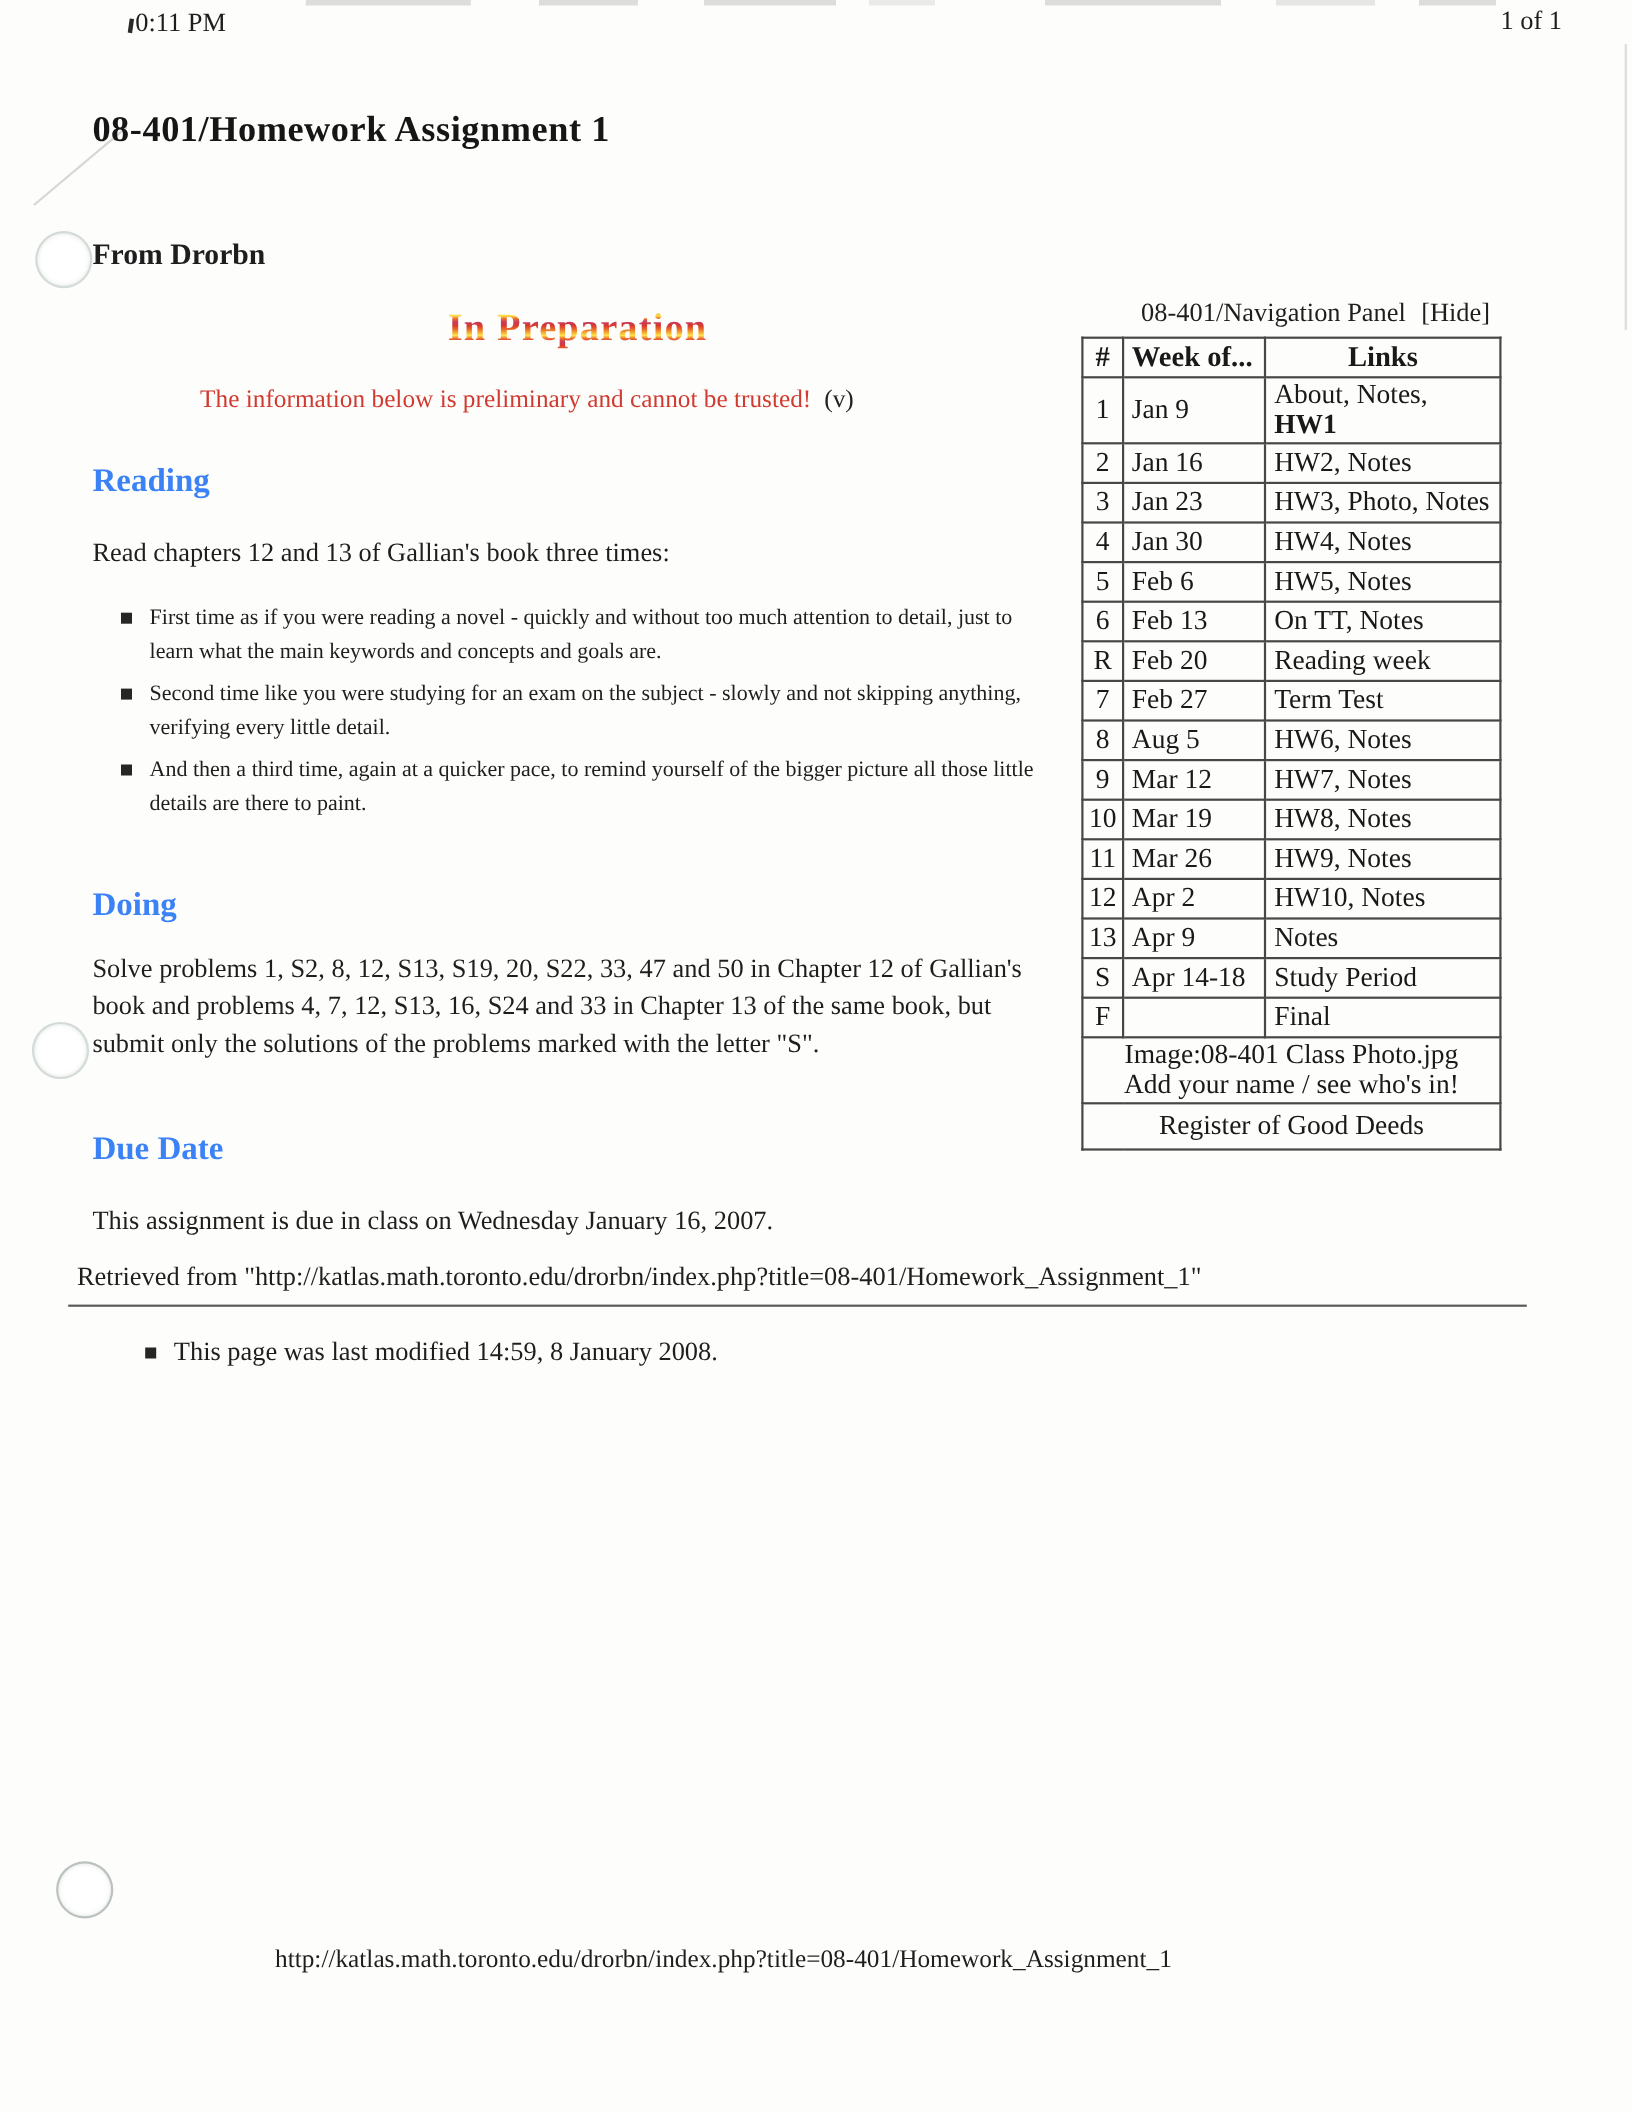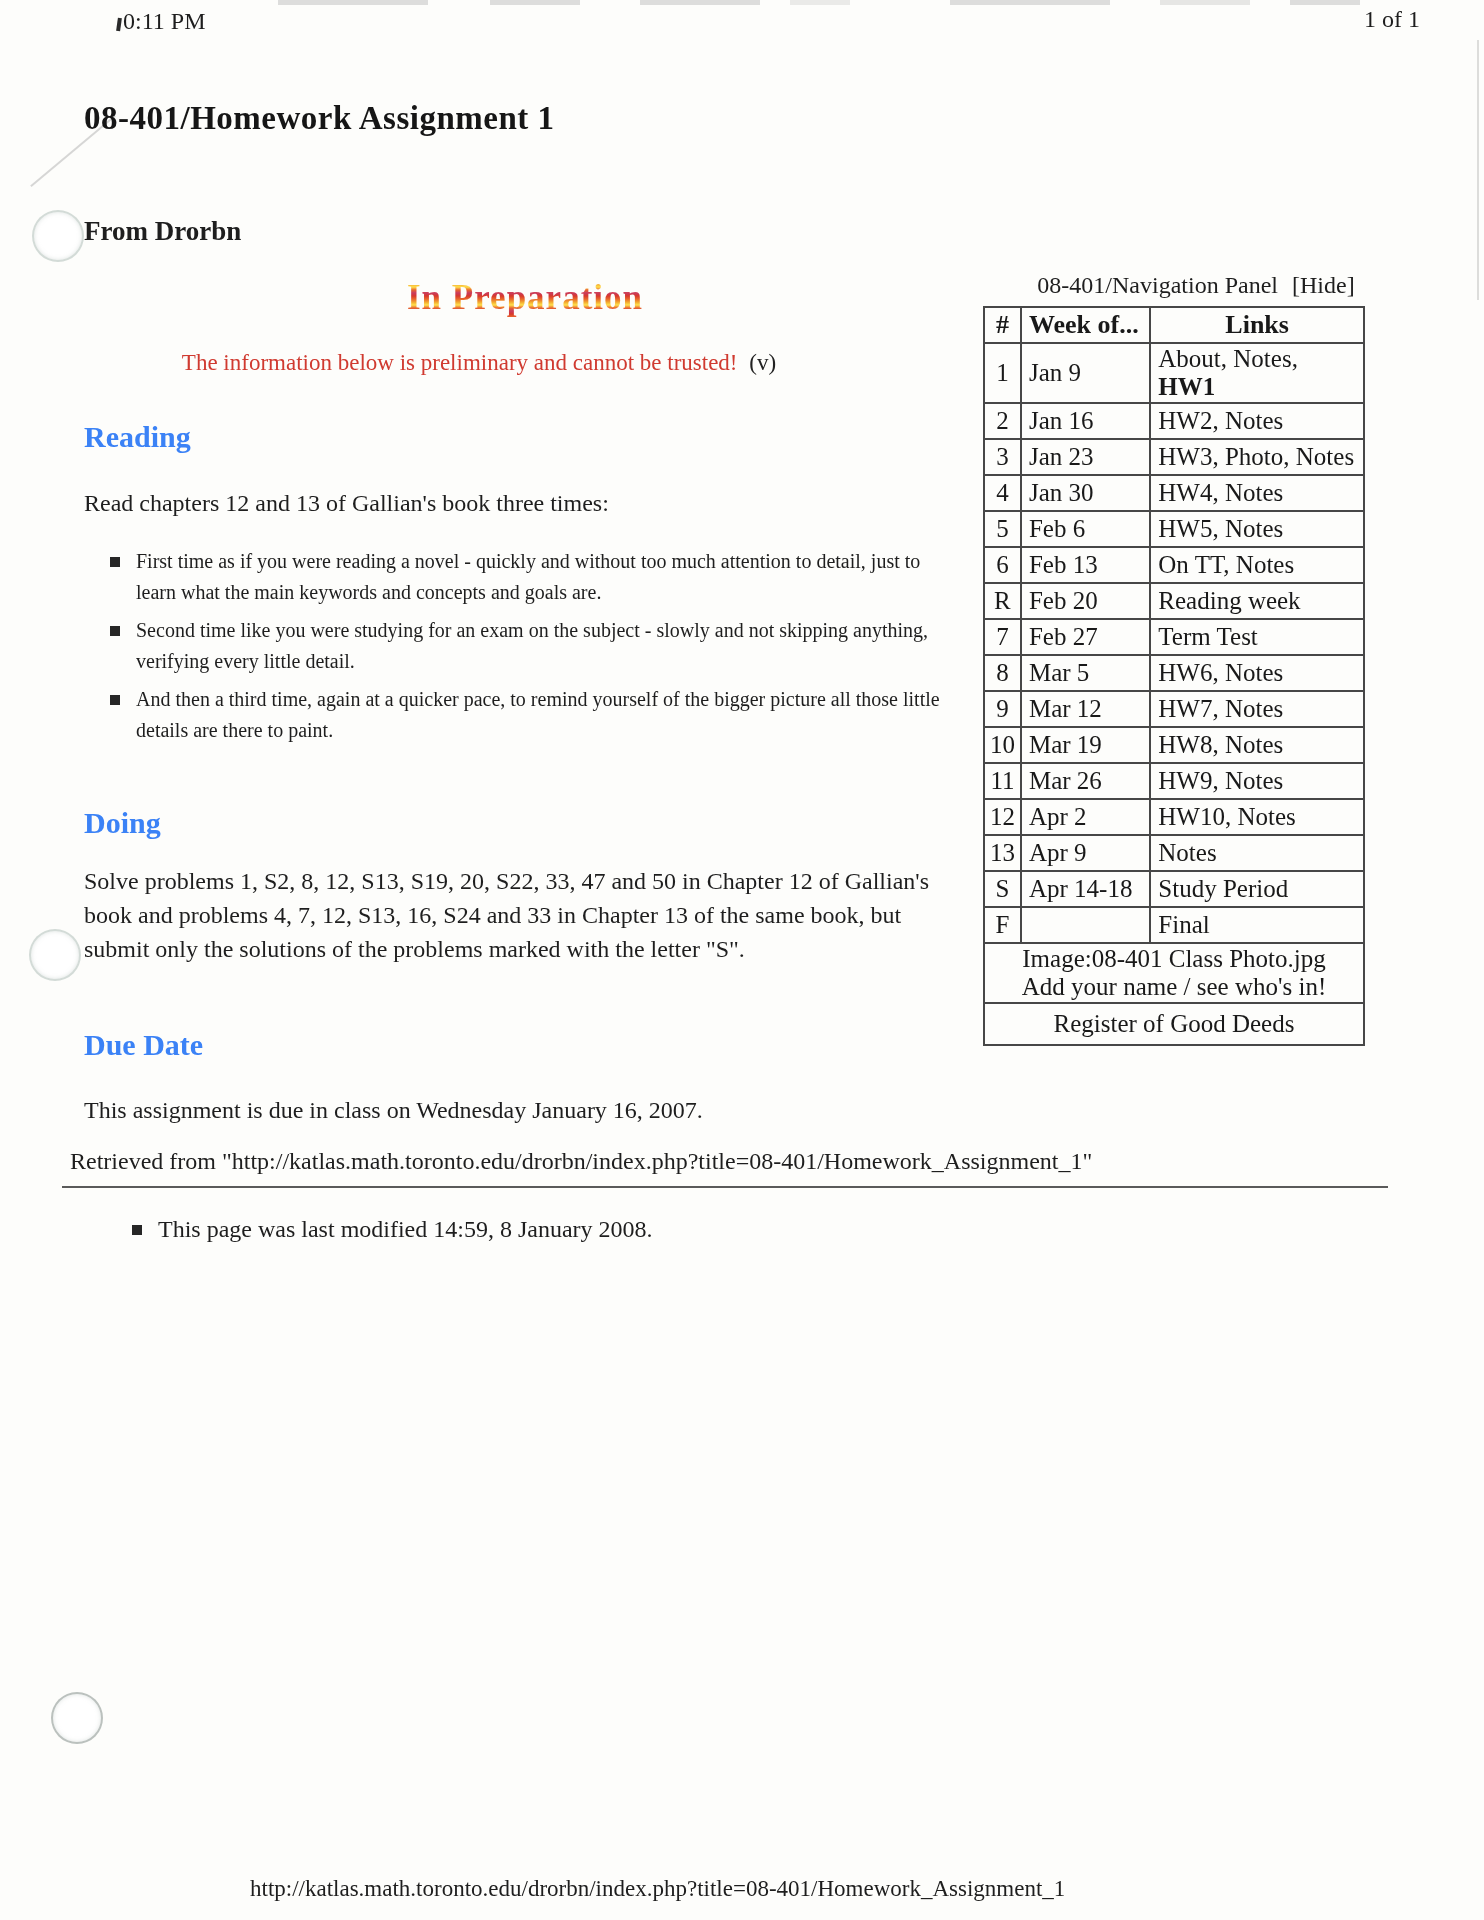--- a/index.html
+++ b/index.html
@@ -36,21 +36,21 @@
   .p-reading { top:487px; }
   .p-doing { top:864px; width:880px; line-height:34px; }
   .p-due { top:1094px; }
   .bullets { position:absolute; left:110px; top:546px; width:850px; list-style:none; font-size:20px; }
   .bullets li { position:relative; padding-left:26px; margin-bottom:7px; line-height:31px; }
   .bullets li::before { content:""; position:absolute; left:0; top:11px; width:10px; height:10px; background:#262626; }
   .retrieved { position:absolute; left:70px; top:1148px; font-size:24px; }
   .hr-line { position:absolute; left:62px; top:1186px; width:1326px; height:2px; background:#5a5a5a; }
   .modified { position:absolute; left:132px; top:1216px; font-size:24px; display:flex; align-items:center; }
   .modified .sq { width:10px; height:10px; background:#262626; margin-right:16px; flex:none; }
-  .footer-url { position:absolute; left:250px; top:1876px; font-size:23px; }
+  .footer-url { position:absolute; left:250px; top:1768px; font-size:23px; }
 
   
   .nav-caption { position:absolute; left:1000px; top:272px; width:392px; text-align:center; font-size:24px; }
   .nav-caption .hide { margin-left:14px; }
   .nav-table { position:absolute; left:983px; top:306px; width:382px;
                border-collapse:collapse; font-size:25px; color:#191919; }
   .nav-table th, .nav-table td { border:2px solid #474747; padding:1px 7px; height:36px; }
   .nav-table th { font-size:26px; }
   .nav-table .c-num { width:37px; text-align:center; padding:1px 2px; }
   .nav-table .c-week { width:130px; text-align:left; }
@@ -167,21 +167,21 @@
           <td class="c-week">Feb 20</td>
           <td class="c-links">Reading week</td>
         </tr>
         <tr>
           <td class="c-num">7</td>
           <td class="c-week">Feb 27</td>
           <td class="c-links">Term Test</td>
         </tr>
         <tr>
           <td class="c-num">8</td>
-          <td class="c-week">Mar 5</td>
+          <td class="c-week">Aug 5</td>
           <td class="c-links">HW6, Notes</td>
         </tr>
         <tr>
           <td class="c-num">9</td>
           <td class="c-week">Mar 12</td>
           <td class="c-links">HW7, Notes</td>
         </tr>
         <tr>
           <td class="c-num">10</td>
           <td class="c-week">Mar 19</td>

